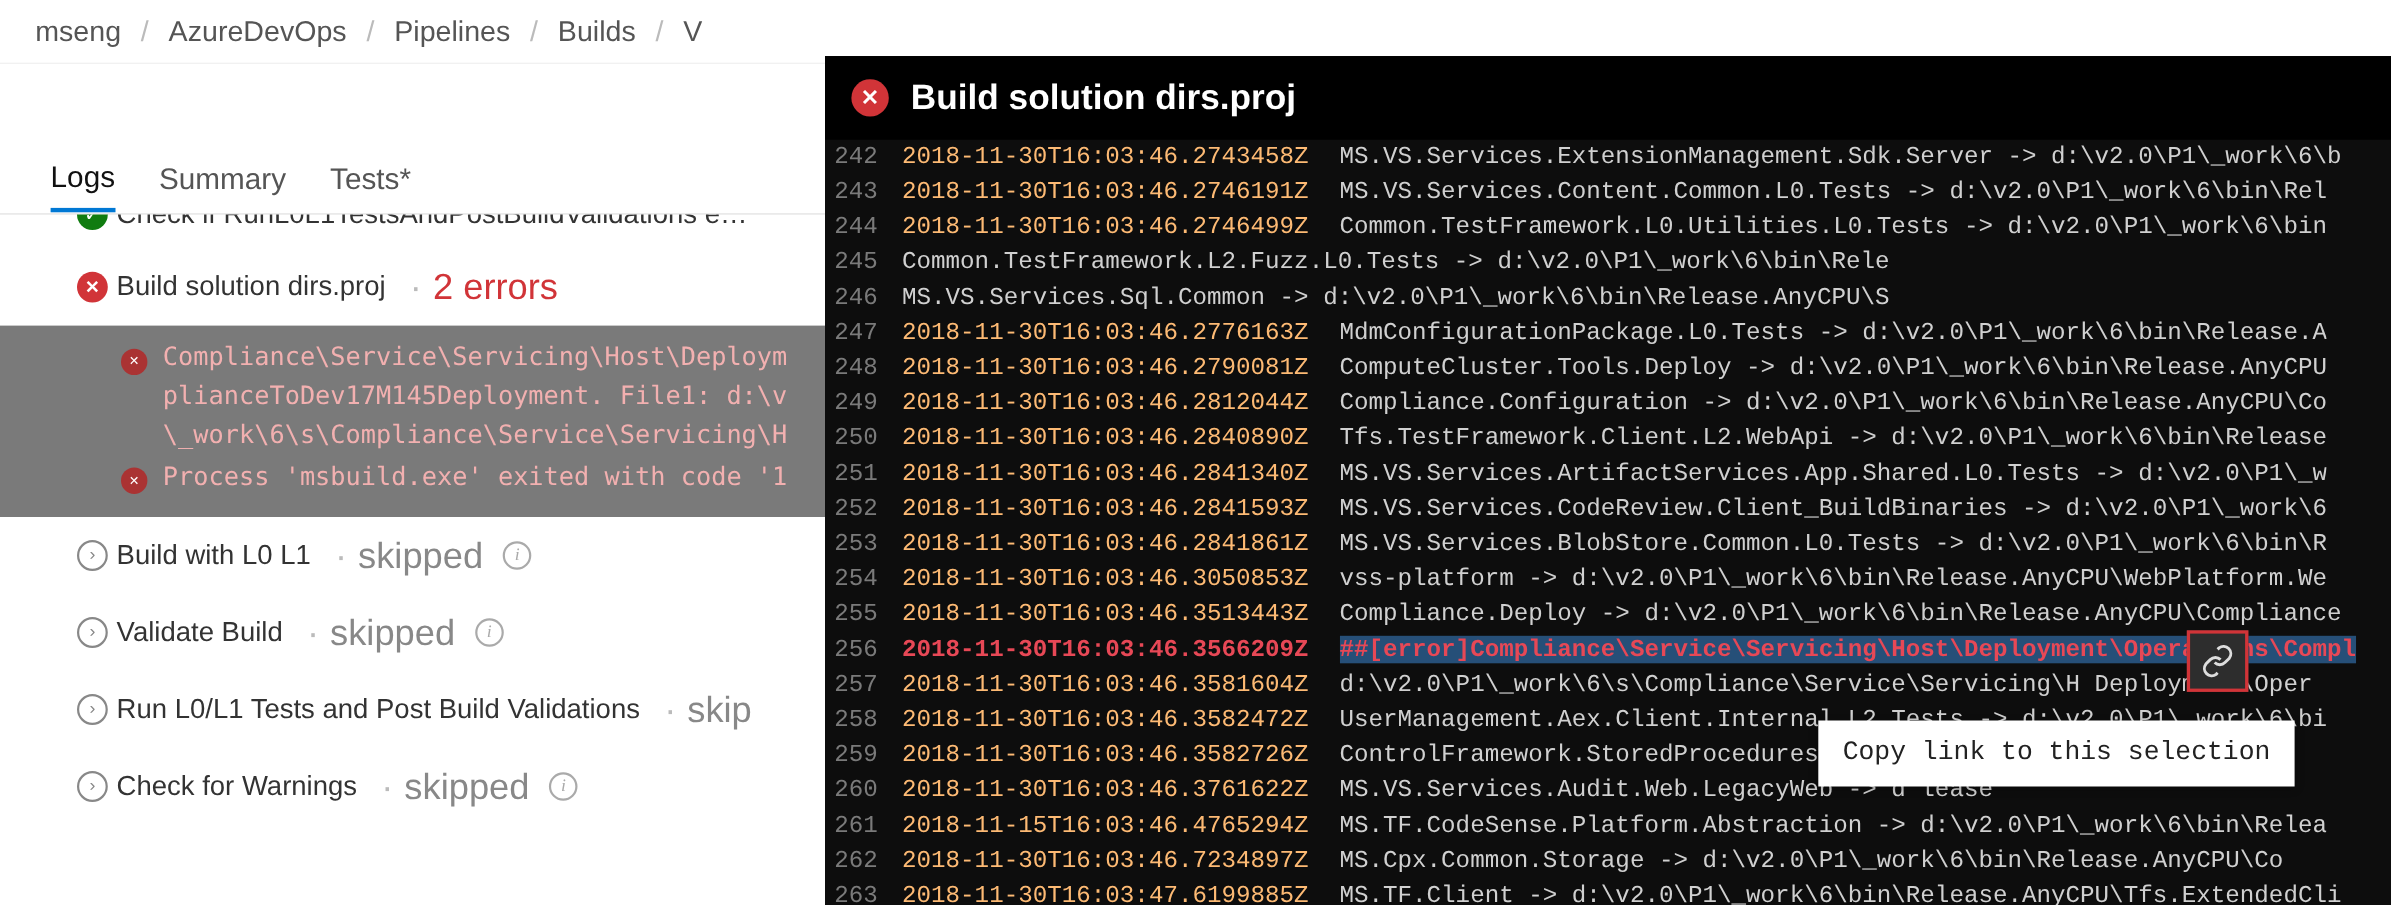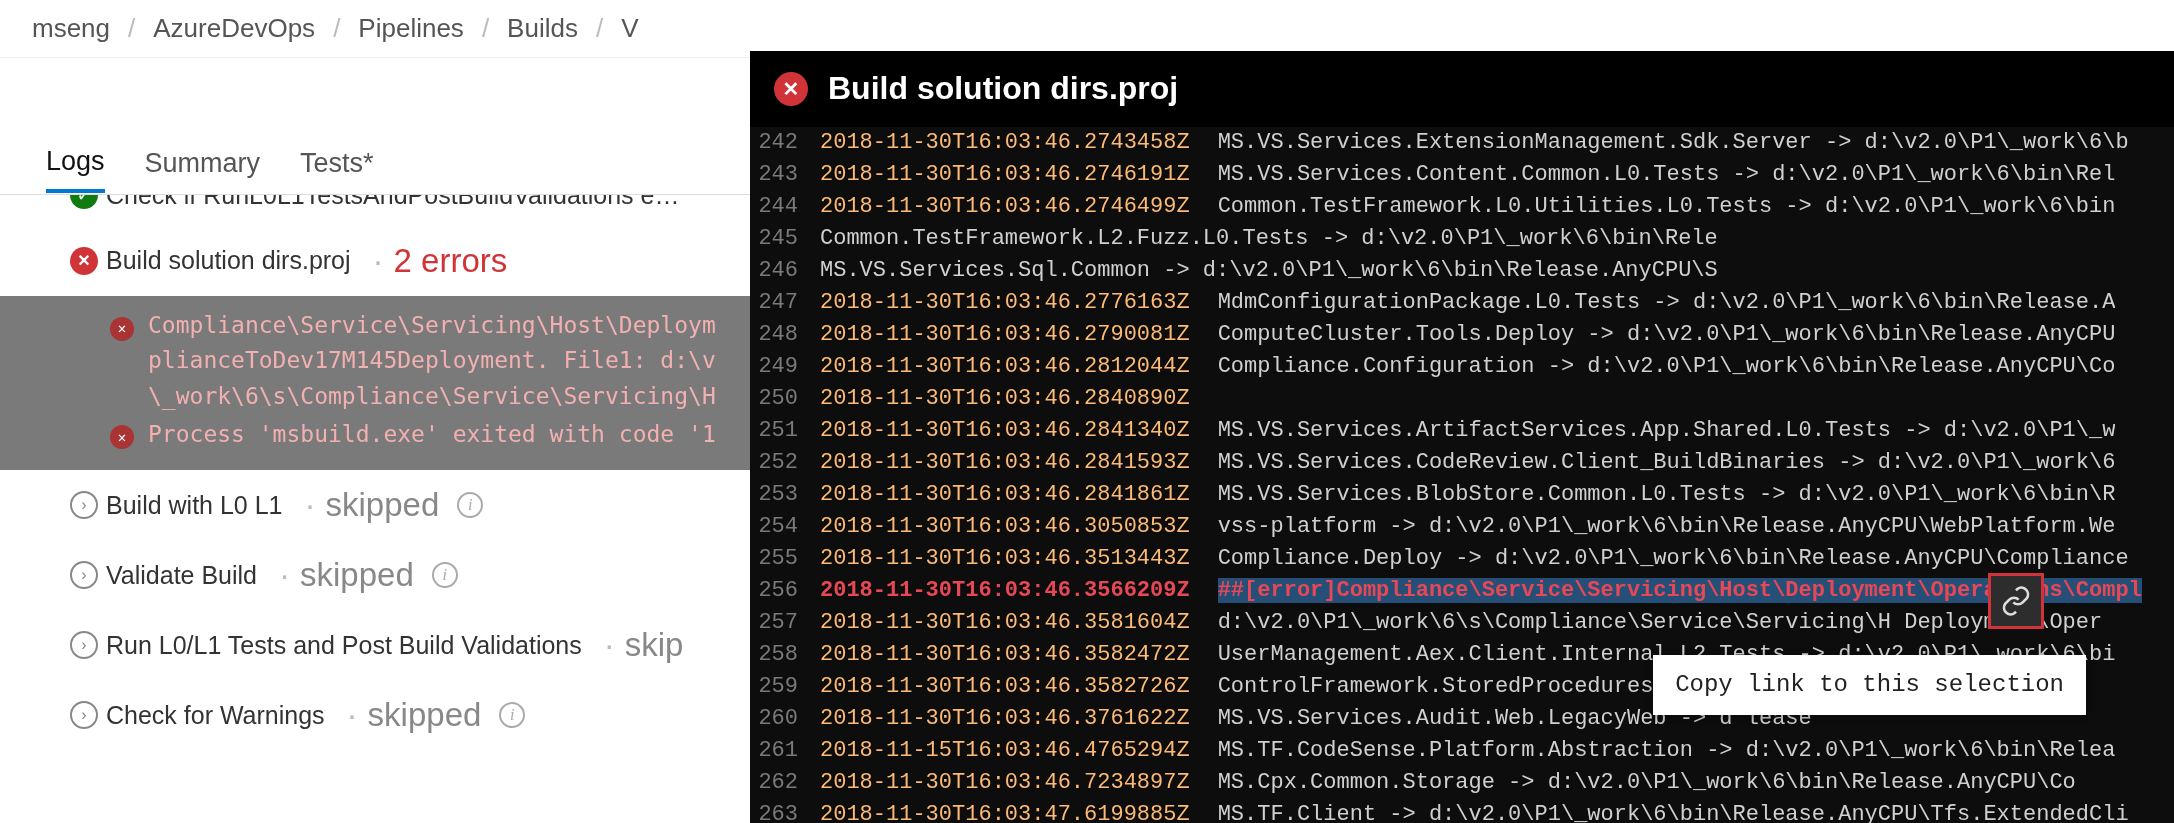--- a/index.html
+++ b/index.html
@@ -199,20 +199,21 @@
           <span class="msg">ComputeCluster.Tools.Deploy -&gt; d:\v2.0\P1\_work\6\bin\Release.AnyCPU</span>
         </div>
         <div class="log-line">
           <span class="ln">249</span>
           <span class="ts">2018-11-30T16:03:46.2812044Z</span>
           <span class="msg">Compliance.Configuration -&gt; d:\v2.0\P1\_work\6\bin\Release.AnyCPU\Co</span>
         </div>
         <div class="log-line">
           <span class="ln">250</span>
           <span class="ts">2018-11-30T16:03:46.2840890Z</span>
+          <span class="msg">Tfs.TestFramework.Client.L2.WebApi -&gt; d:\v2.0\P1\_work\6\bin\Release</span>
         </div>
         <div class="log-line">
           <span class="ln">251</span>
           <span class="ts">2018-11-30T16:03:46.2841340Z</span>
           <span class="msg">MS.VS.Services.ArtifactServices.App.Shared.L0.Tests -&gt; d:\v2.0\P1\_w</span>
         </div>
         <div class="log-line">
           <span class="ln">252</span>
           <span class="ts">2018-11-30T16:03:46.2841593Z</span>
           <span class="msg">MS.VS.Services.CodeReview.Client_BuildBinaries -&gt; d:\v2.0\P1\_work\6</span>

